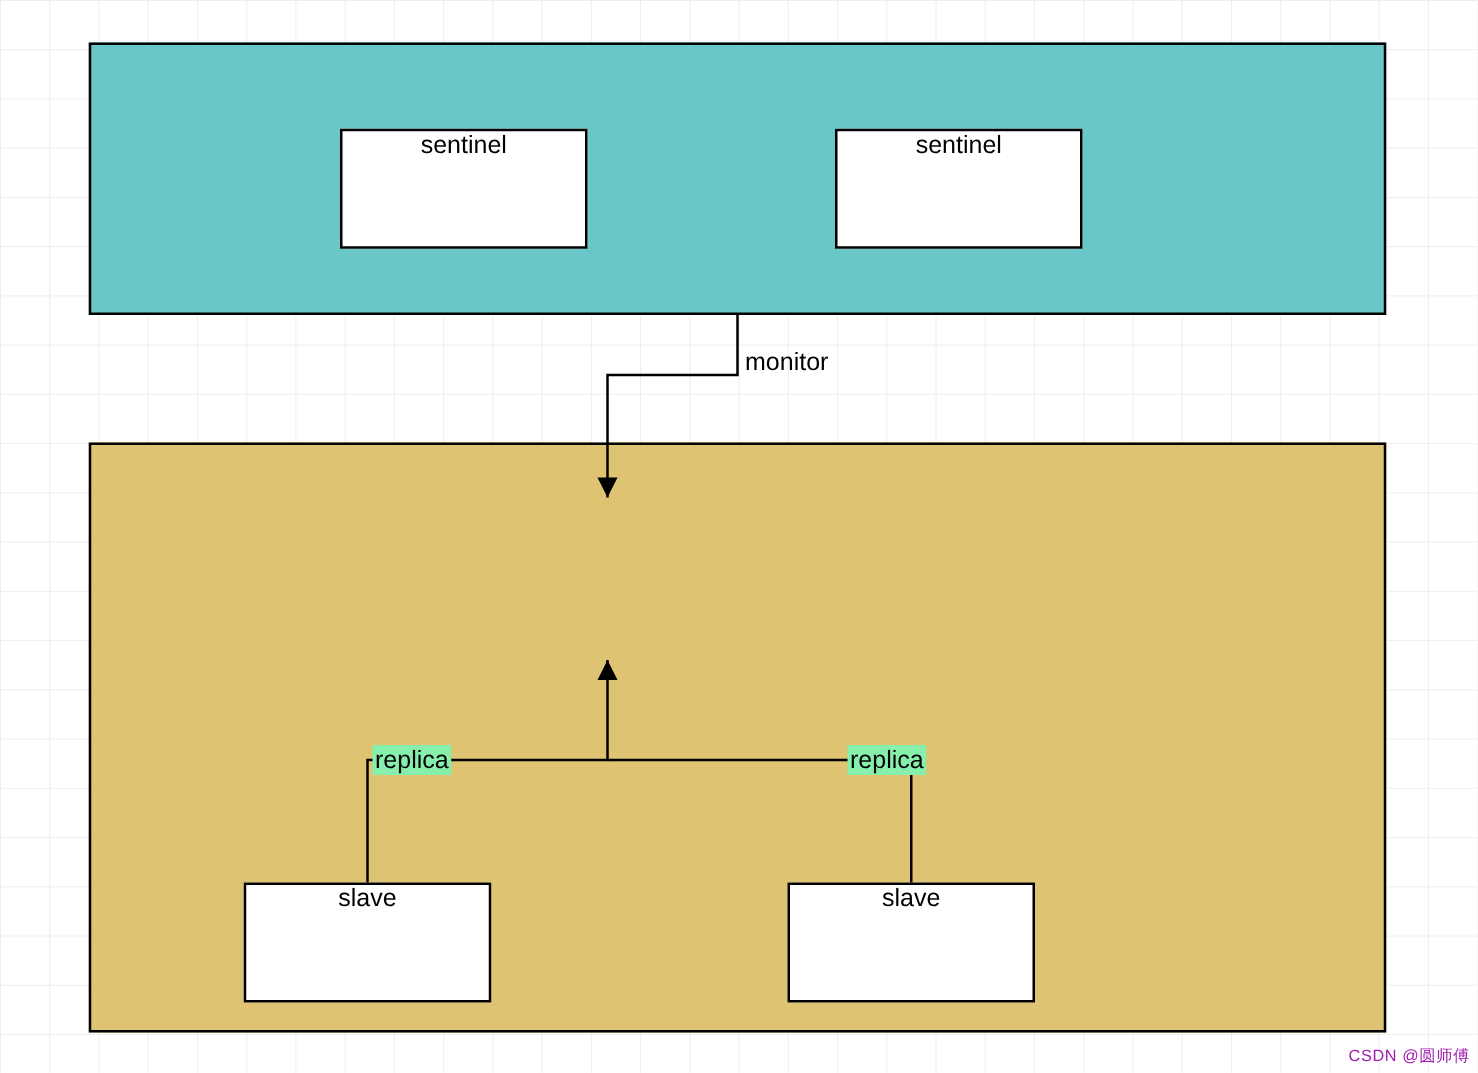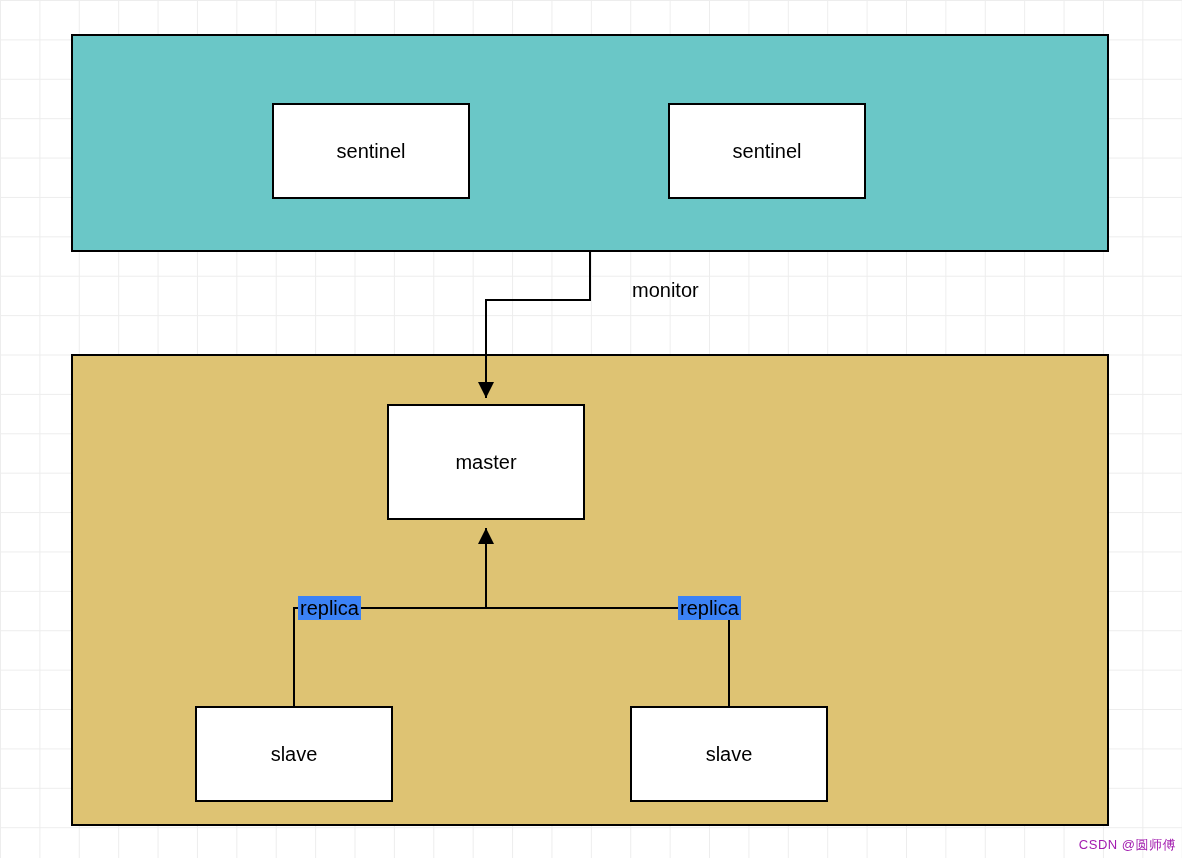--- a/index.html
+++ b/index.html
@@ -28,34 +28,33 @@
       position: absolute;
       border: 2px solid #000;
     }
     .region.teal { background: #6ac7c7; }
     .region.yellow { background: #dec373; }
     .node {
       position: absolute;
       background: #fff;
       border: 2px solid #000;
       display: flex;
-      align-items: center;
       justify-content: center;
       font-size: 20px;
       color: #000;
     }
     .edge-label {
       position: absolute;
-      background: #3b82f6;
+      background: #86efac;
       font-size: 20px;
       color: #000;
       padding: 0 2px;
       line-height: 1.2;
     }
-    .edge-label.no-bg { background: transparent; margin-left: 36px; }
+    .edge-label.no-bg { background: transparent; }
     svg.connectors {
       position: absolute;
       inset: 0;
       width: 1182px;
       height: 858px;
       pointer-events: none;
     }
     .watermark {
       position: absolute;
       right: 6px;
@@ -76,23 +75,20 @@
 
   <div class="region yellow" style="left:71px; top:354px; width:1038px; height:472px;"></div>
 
   <div class="node" style="left:272px; top:103px; width:198px; height:96px;">
     <span>sentinel</span>
   </div>
   <div class="node" style="left:668px; top:103px; width:198px; height:96px;">
     <span>sentinel</span>
   </div>
 
-  <div class="node" style="left:387px; top:404px; width:198px; height:116px;">
-    <span>master</span>
-  </div>
 
   <div class="node" style="left:195px; top:706px; width:198px; height:96px;">
     <span>slave</span>
   </div>
   <div class="node" style="left:630px; top:706px; width:198px; height:96px;">
     <span>slave</span>
   </div>
 
   <svg class="connectors">
     <defs>

